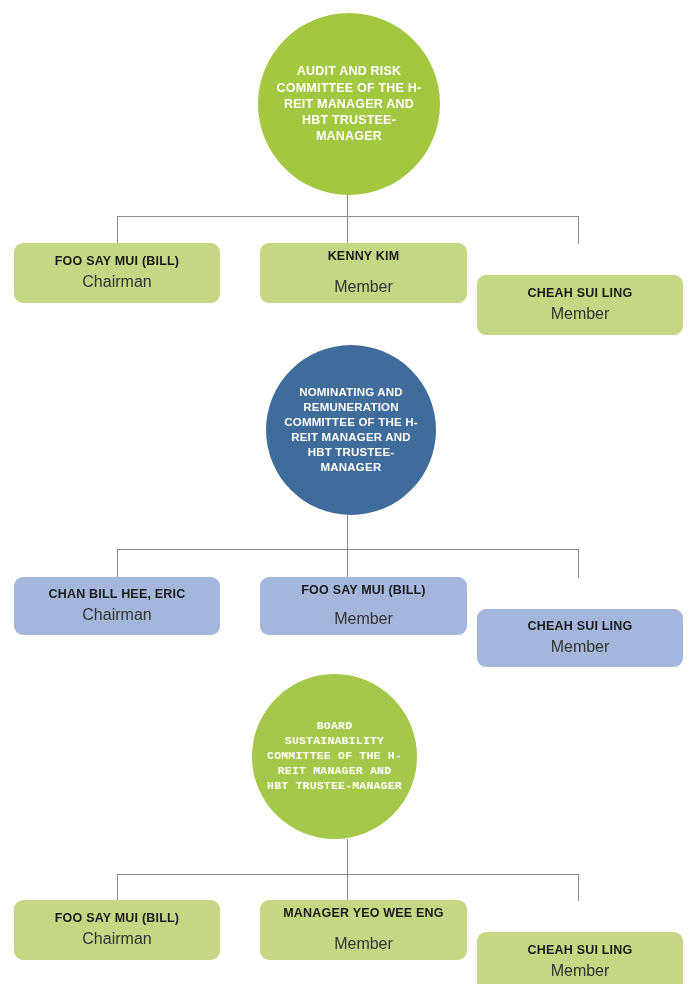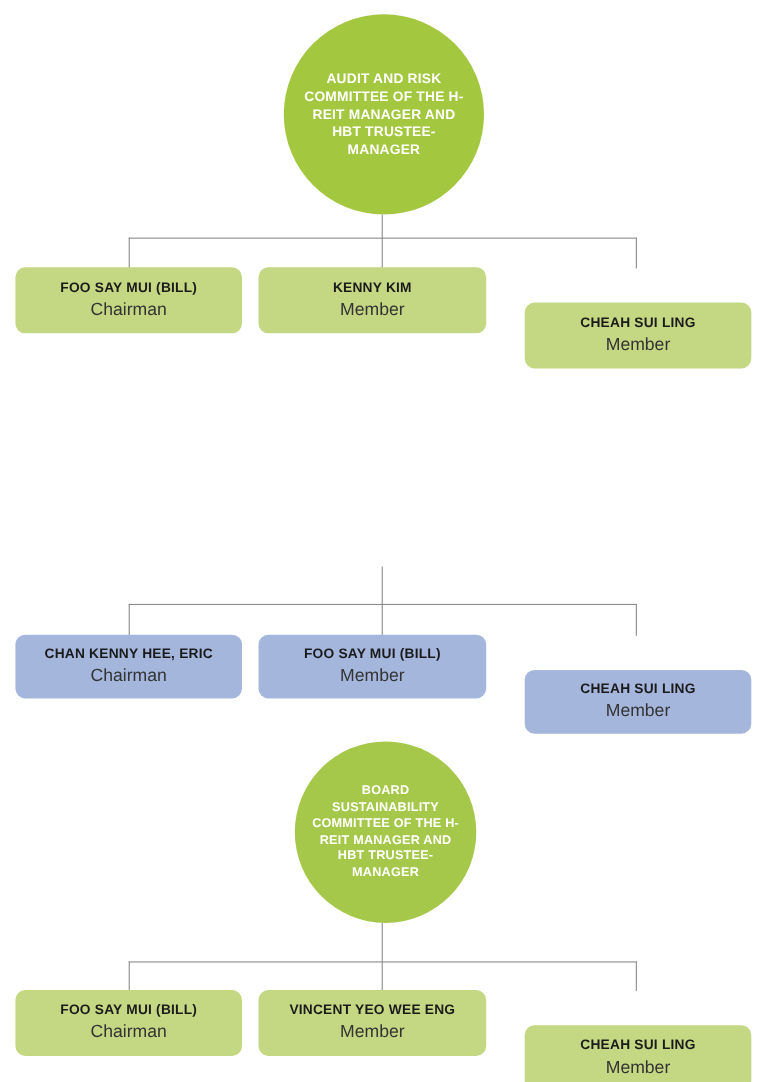--- a/index.html
+++ b/index.html
@@ -96,29 +96,30 @@
   #sec2 .circle {
     left: 266px; top: 8px; width: 170px; height: 170px;
     background: #3f6c9b;
   }
   #sec2 .circle-label { font-size: 11.5px; }
   #sec2 .box { background: #a5b6dd; top: 240px; height: 58px; }
 
   
   #sec3 { top: 662px; height: 322px; }
   #sec3 .circle {
-    left: 268px; top: 12px; width: 165px; height: 165px;
+    left: 252px; top: 12px; width: 165px; height: 165px;
     background: #a5c84a;
+    font-family: Liberation Mono, monospace;
   }
   #sec3 .circle-label { font-size: 11.5px; }
   #sec3 .box { background: #c4d884; top: 238px; height: 60px; }
 
   
   .col-1 { left: 14px;  width: 206px; }
-  .col-2 { left: 235px; width: 207px; }
+  .col-2 { left: 260px; width: 207px; justify-content: space-between; }
   .col-3 { left: 477px; width: 206px; margin-top: 32px; }
 </style>
 </head>
 <body>
 
 <div class="chart">
 
   <div class="section" id="sec1">
 
     <div class="circle">
@@ -139,28 +140,31 @@
       <span class="box-role">Member</span>
     </div>
     <div class="box col-3">
       <span class="box-name">CHEAH SUI LING</span>
       <span class="box-role">Member</span>
     </div>
   </div>
 
   <div class="section" id="sec2">
 
+    <div class="circle">
+      <span class="circle-label">NOMINATING AND REMUNERATION COMMITTEE OF THE H-REIT MANAGER AND HBT TRUSTEE-MANAGER</span>
+    </div>
 
     <div class="conn conn-v" style="left:347px; top:178px; height:80px;"></div>
     <div class="conn conn-h" style="left:117px; top:212px; width:462px;"></div>
     <div class="conn conn-v" style="left:117px; top:212px; height:29px;"></div>
     <div class="conn conn-v" style="left:578px; top:212px; height:29px;"></div>
 
     <div class="box col-1">
-      <span class="box-name">CHAN KENNY HEE, ERIC</span>
+      <span class="box-name">CHAN BILL HEE, ERIC</span>
       <span class="box-role">Chairman</span>
     </div>
     <div class="box col-2">
       <span class="box-name">FOO SAY MUI (BILL)</span>
       <span class="box-role">Member</span>
     </div>
     <div class="box col-3">
       <span class="box-name">CHEAH SUI LING</span>
       <span class="box-role">Member</span>
     </div>
@@ -175,21 +179,21 @@
     <div class="conn conn-v" style="left:347px; top:177px; height:79px;"></div>
     <div class="conn conn-h" style="left:117px; top:212px; width:462px;"></div>
     <div class="conn conn-v" style="left:117px; top:212px; height:27px;"></div>
     <div class="conn conn-v" style="left:578px; top:212px; height:27px;"></div>
 
     <div class="box col-1">
       <span class="box-name">FOO SAY MUI (BILL)</span>
       <span class="box-role">Chairman</span>
     </div>
     <div class="box col-2">
-      <span class="box-name">VINCENT YEO WEE ENG</span>
+      <span class="box-name">MANAGER YEO WEE ENG</span>
       <span class="box-role">Member</span>
     </div>
     <div class="box col-3">
       <span class="box-name">CHEAH SUI LING</span>
       <span class="box-role">Member</span>
     </div>
   </div>
 
 </div>
 

